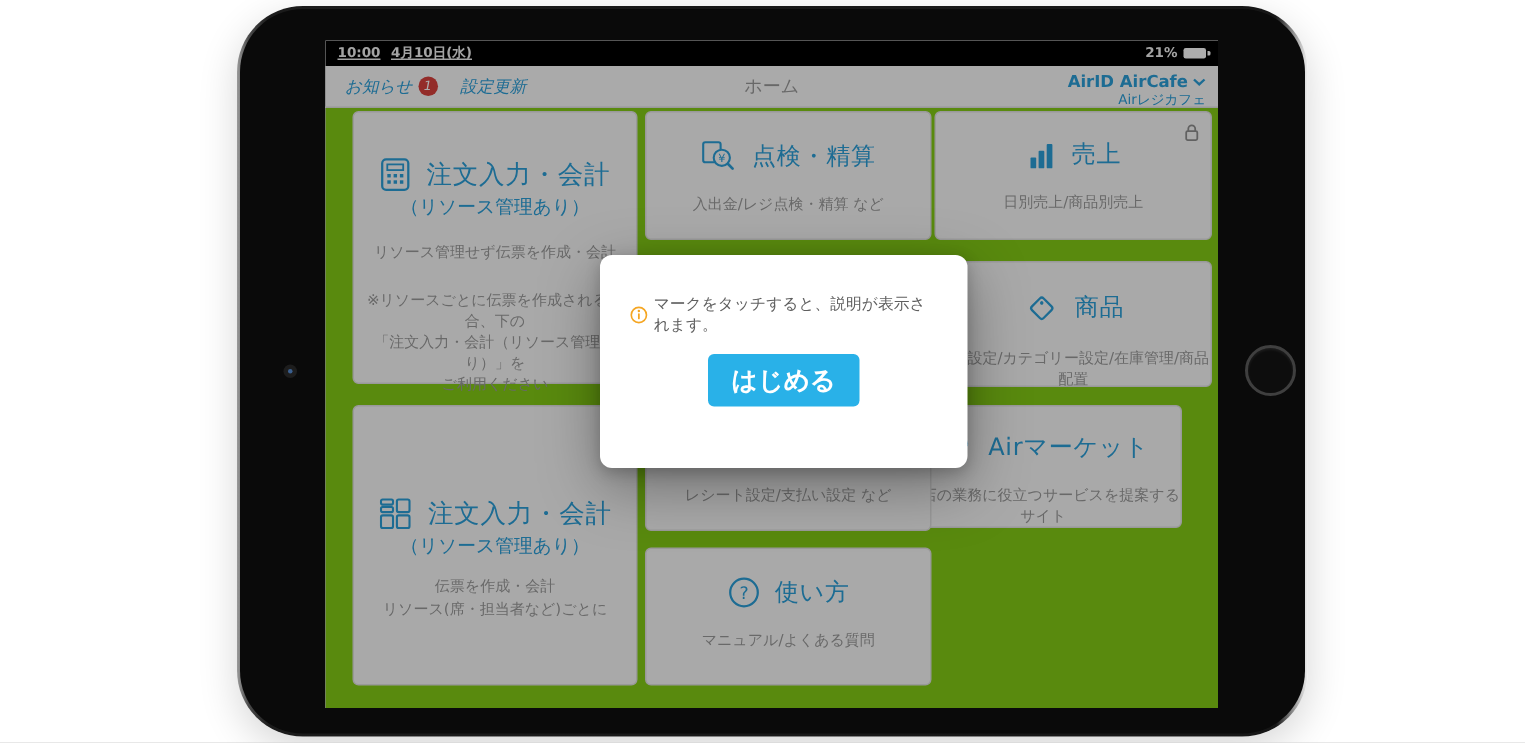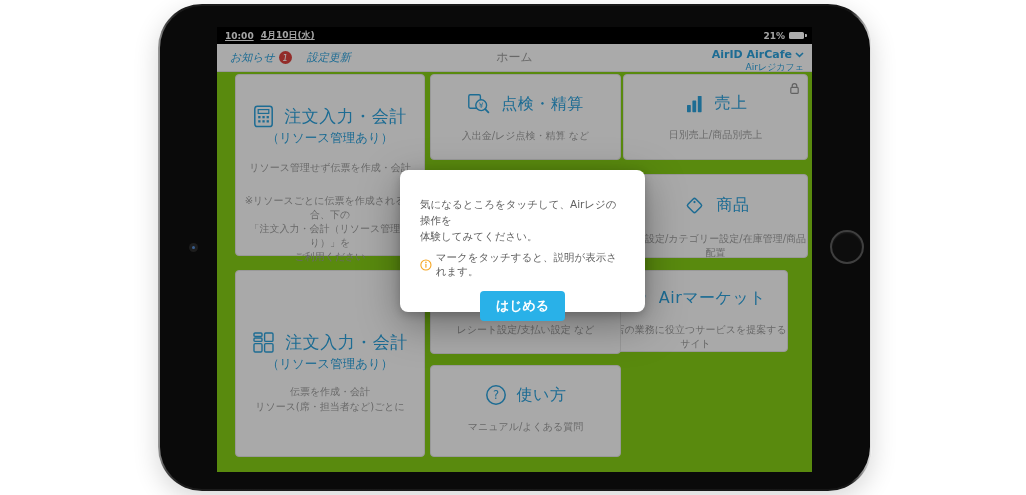--- a/index.html
+++ b/index.html
@@ -67,21 +67,21 @@
 
   
   .dim{position:absolute;inset:0;background:rgba(0,0,0,0.32);z-index:10;}
   .modal{position:absolute;left:183px;top:143px;width:245px;height:142px;background:#ffffff;
     border-radius:8px;z-index:20;box-sizing:border-box;padding:19px 20px 0 20px;
     box-shadow:0 12px 40px rgba(0,0,0,0.35),0 3px 10px rgba(0,0,0,0.2);}
   .modal-title{font-size:13px;font-weight:bold;color:#3c3c3c;}
   .modal-body{font-size:10.5px;color:#5f5f5f;line-height:1.5;margin-top:8px;}
   .modal-info{display:flex;align-items:center;gap:4px;margin-top:7px;font-size:10.5px;color:#5f5f5f;}
   .modal-btn{display:block;margin:12px auto 0 auto;background:#29b1e8;color:#fff;border:none;
-    border-radius:4px;font-size:13px;font-weight:bold;padding:6px 16px;cursor:pointer;
+    border-radius:4px;font-size:17px;font-weight:bold;padding:6px 16px;cursor:pointer;
     font-family:"DejaVu Sans","Liberation Sans",sans-serif;}
 </style>
 </head>
 <body>
 
 <div class="stage">
   <div class="device">
     <div class="device-inner">
       <div class="camera">
           <span class="camera-lens"></span>
@@ -237,24 +237,20 @@
               </svg>
               <span class="tile-title sm">使い方</span>
             </div>
             <div class="tile-desc">マニュアル/よくある質問</div>
           </div>
 
         </div>
 
         <div class="dim"></div>
         <div class="modal">
-          <div class="modal-body">
-            <span>気になるところをタッチして、Airレジの操作を</span><br>
-            <span>体験してみてください。</span>
-          </div>
           <div class="modal-info">
             <svg width="14" height="14" viewBox="0 0 14 14">
               <circle cx="7" cy="7" r="6" fill="none" stroke="#f5a623" stroke-width="1.3"></circle>
               <circle cx="7" cy="3.9" r="0.95" fill="#f5a623"></circle>
               <rect x="6.3" y="5.6" width="1.4" height="4.8" rx="0.7" fill="#f5a623"></rect>
             </svg>
             <span>マークをタッチすると、説明が表示されます。</span>
           </div>
           <button class="modal-btn">はじめる</button>
         </div>

